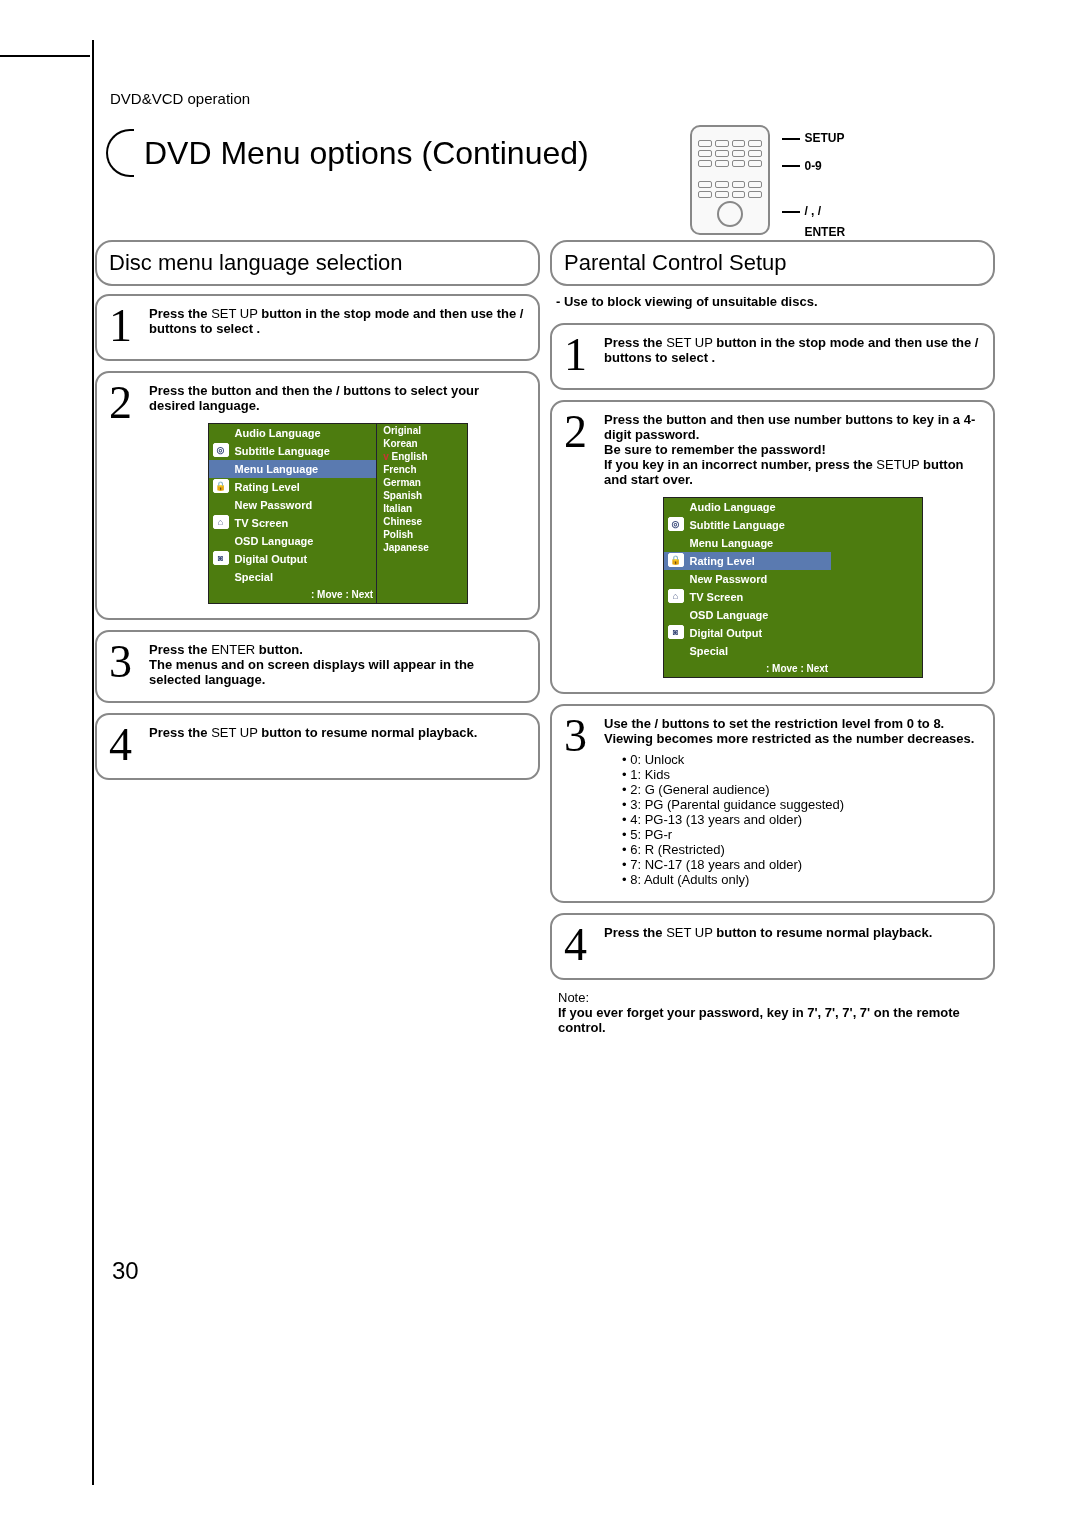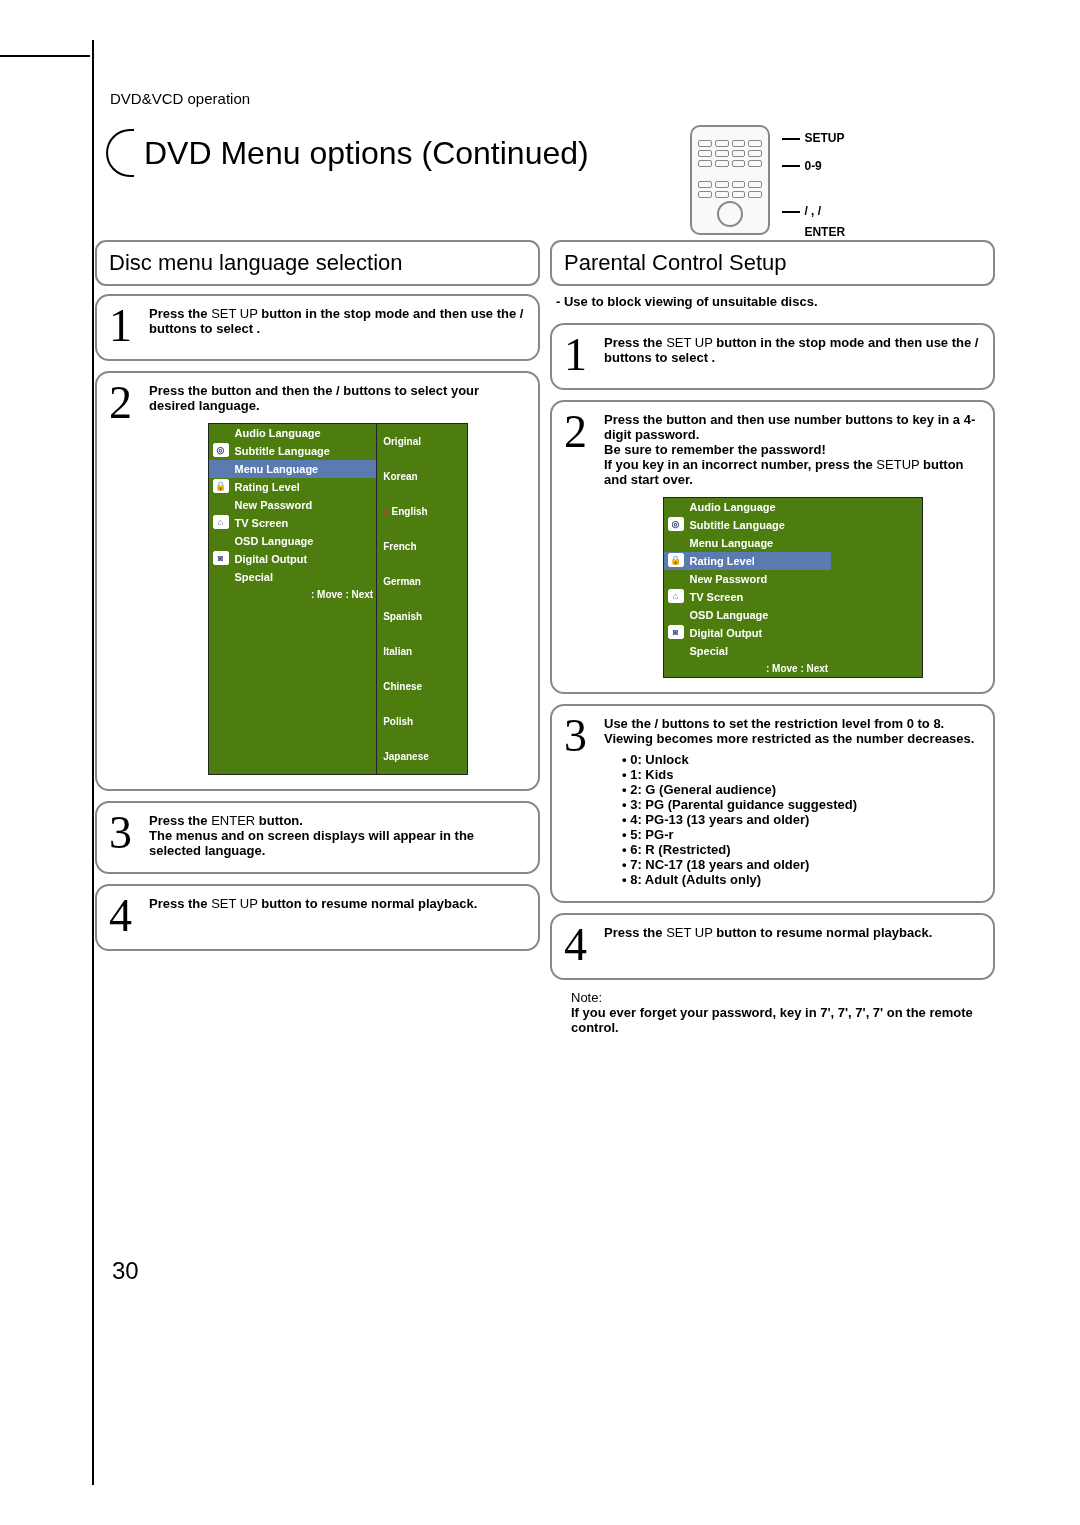--- a/index.html
+++ b/index.html
@@ -12,39 +12,39 @@
   .title-pill .cap { width:28px; height:48px; border:2px solid #000; border-right:none; border-radius:24px 0 0 24px; }
   .title-pill h1 { font-size:32px; font-weight:400; padding:4px 10px; }
   .remote-box { position:absolute; top:125px; right:100px; width:290px; height:110px; }
   .remote-svg { width:80px; height:110px; border:2px solid #888; border-radius:10px; background:#f9f9f9; position:relative; display:inline-block; vertical-align:top; }
   .remote-btn-row { display:flex; gap:3px; margin:3px 6px; }
   .remote-btn-row span { flex:1; height:7px; border:1px solid #888; border-radius:2px; }
   .remote-labels { display:inline-block; vertical-align:top; margin-left:8px; font-size:12px; font-weight:bold; line-height:2.3; }
   .remote-line { width:18px; height:2px; background:#000; display:inline-block; margin-right:4px; vertical-align:middle; }
   .columns { position:absolute; top:240px; left:95px; right:85px; display:flex; gap:10px; }
   .col { flex:1; }
-  .section-head { border:2px solid #888; border-radius:11px; padding:8px 12px; font-size:22px; font-weight:400; margin-bottom:8px; }
+  .section-head { border:2px solid #888; border-radius:17px; padding:8px 12px; font-size:22px; font-weight:400; margin-bottom:8px; }
   .intro { font-size:13px; font-weight:bold; margin:0 6px 14px 6px; }
   .step-box { border:2px solid #888; border-radius:14px; padding:10px 12px 14px 12px; margin-bottom:10px; display:flex; gap:10px; align-items:flex-start; }
   .step-num { font-family:Georgia,serif; font-size:46px; line-height:0.85; font-weight:400; min-width:30px; }
   .step-body { font-size:13px; font-weight:bold; }
   .step-body .normal { font-weight:400; }
   .osd { background:#4d7c0f; color:#fff; font-size:11px; margin:10px auto 0 auto; width:260px; border:1px solid #222; }
   .osd-row { display:flex; }
   .osd-left { width:65%; }
   .osd-right { width:35%; border-left:1px solid #223; }
   .osd-item { padding:3px 6px 3px 26px; position:relative; }
   .osd-item.hi { background:#5a7ab0; }
   .osd-icon { position:absolute; left:4px; top:1px; width:16px; height:14px; border:1px solid #fff; border-radius:2px; font-size:9px; text-align:center; line-height:12px; color:#3a4a7a; background:#fff; }
   .osd-foot { text-align:right; padding:3px; font-size:10px; }
-  .osd-r-item { padding:12px 6px; font-size:10px; white-space:nowrap; }
+  .osd-r-item { padding:1px 6px; font-size:10px; white-space:nowrap; }
   .osd-r-item.sel::before { content:"v "; color:#c33; }
-  .bullets { list-style:none; margin:6px 0 0 18px; font-size:13px; font-weight:bold; }
+  .bullets { list-style:none; margin:6px 0 0 18px; font-size:13px; font-weight:normal; }
   .bullets li::before { content:"• "; }
-  .note { font-size:13px; margin:10px 21px; font-weight:bold; }
+  .note { font-size:13px; margin:10px 8px; font-weight:bold; }
   .note .nlabel { font-weight:400; }
   .page-num { position:absolute; bottom:240px; left:112px; font-size:24px; }
 </style>
 </head>
 <body>
 
 <div class="page">
   <div class="margin-line-v"></div>
   <div class="margin-line-h"></div>
 

